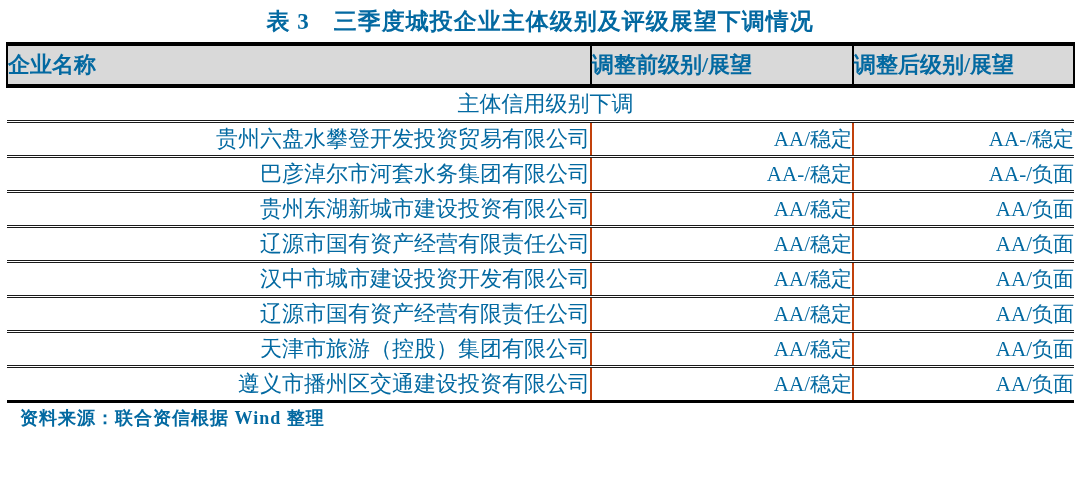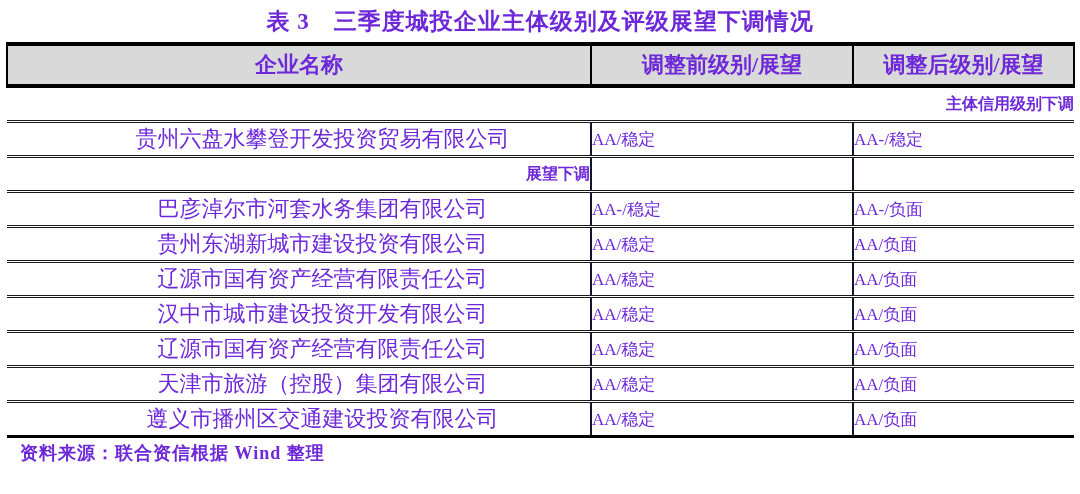--- a/index.html
+++ b/index.html
@@ -2,21 +2,21 @@
 <html><head>
 <meta charset="utf-8">
 <style>
   html,body{margin:0;padding:0;background:#ffffff;}
   .page{
     position:relative;
     width:1080px;
     height:494px;
     background:#ffffff;
     font-family:"Liberation Serif","DejaVu Serif",serif;
-    color:#6d28d9;
+    color:#0369a1;
     overflow:hidden;
   }
   .title{
     padding-top:7px;
     text-align:center;
     font-size:23px;
     font-weight:bold;
     letter-spacing:1px;
     line-height:30px;
   }
@@ -27,51 +27,51 @@
     margin:5px 7px 0 6px;
     border-top:4px solid #000;
   }
   col.c1{width:584px;}
   col.c2{width:262px;}
   col.c3{width:221px;}
   thead th{
     background:#d9d9d9;
     font-size:22px;
     font-weight:bold;
-    text-align:center;
+    text-align:left;
     height:38px;
     padding:0;
     border-bottom:4px solid #000;
   }
   thead th.first{border-left:2px solid #000;}
   thead th.last{border-right:2px solid #000;}
   thead th.mid,thead th.last{border-left:2px solid #000;margin-top:26px;}
   tbody tr{border-bottom:3px double #1a1a1a;}
   tbody tr.last-row{border-bottom:3px solid #000;}
   tbody td{
     font-size:22px;
     height:32px;
     padding:0;
     vertical-align:middle;
   }
   td.company{
-    text-align:center;
+    text-align:right;
     padding-left:48px;
     margin-top:16px;
   }
   td.section{
-    text-align:right;
-    font-weight:bold;
+    text-align:center;
+    font-weight:normal;
     padding-left:10px;
-    font-size:16px;
+    font-size:22px;
   }
   td.rating-cell{
-    text-align:left;
-    border-left:2px solid #0f172a;
-    font-size:17px;
+    text-align:right;
+    border-left:2px solid #c2410c;
+    font-size:21px;
   }
   .source{
     margin:3px 0 0 20px;
     font-size:18px;
     font-weight:bold;
     letter-spacing:1px;
   }
 </style>
 </head>
 <body>
@@ -94,25 +94,20 @@
       </tr>
     </thead>
     <tbody id="table-body">
         <tr>
           <td colspan="3" class="section">主体信用级别下调</td>
         </tr>
         <tr>
           <td class="company">贵州六盘水攀登开发投资贸易有限公司</td>
           <td class="rating-cell">AA/稳定</td>
           <td class="rating-cell">AA-/稳定</td>
-        </tr>
-        <tr>
-          <td class="section">展望下调</td>
-          <td class="rating-cell"></td>
-          <td class="rating-cell"></td>
         </tr>
         <tr>
           <td class="company">巴彦淖尔市河套水务集团有限公司</td>
           <td class="rating-cell">AA-/稳定</td>
           <td class="rating-cell">AA-/负面</td>
         </tr>
         <tr>
           <td class="company">贵州东湖新城市建设投资有限公司</td>
           <td class="rating-cell">AA/稳定</td>
           <td class="rating-cell">AA/负面</td>

